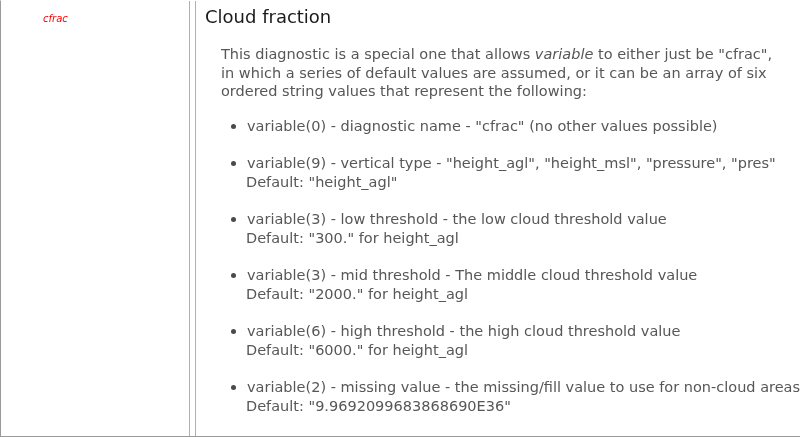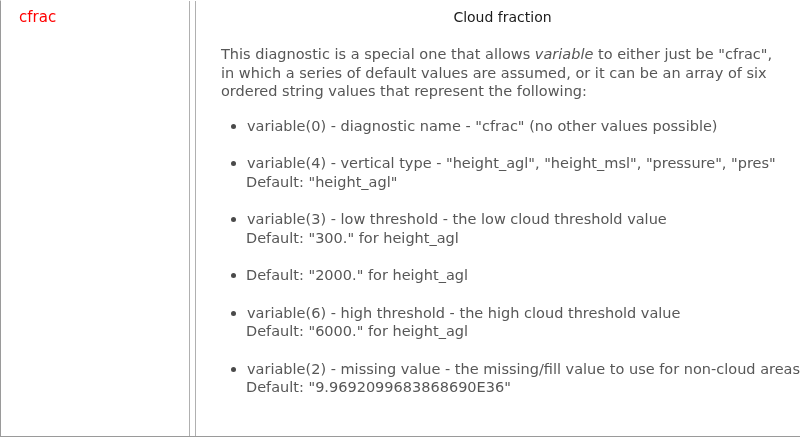--- a/index.html
+++ b/index.html
@@ -31,49 +31,50 @@
   
   .term-cell {
     box-sizing: border-box;
     width: 189px;
     flex: 0 0 189px;
     border-right: 1px solid #b0b0b0;
     padding: 6px 0 0 18px;
   }
   .term-label {
     color: #ff0000;
-    font-size: 15px;
+    font-style: italic;
+    font-size: 10px;
     line-height: 19px;
     white-space: nowrap;
+    margin-left: 24px;
   }
 
   
   .border-gap {
     flex: 0 0 5px;
     width: 5px;
     background: #ffffff;
     border-right: 1px solid #b0b0b0;
   }
 
   
   .desc-cell {
     box-sizing: border-box;
     flex: 1 1 auto;
     padding: 4px 0 0 9px;
     min-width: 0;
   }
 
   .desc-heading {
     color: #1a1a1a;
-    font-size: 14px;
+    font-size: 18px;
     font-weight: normal;
     line-height: 24px;
     margin: 0 0 4px 0;
     white-space: nowrap;
-    text-align: center;
   }
 
   .desc-intro {
     color: #575757;
     font-size: 14.5px;
     line-height: 18.5px;
     margin: 16px;
     max-width: 600px;
   }
   .desc-intro em {
@@ -133,32 +134,33 @@
 
     <ul class="var-list">
 
       <li class="var-item">
         <span class="var-bullet"></span>
         <span>variable(0) - diagnostic name - "cfrac" (no other values possible)</span>
       </li>
 
       <li class="var-item">
         <span class="var-bullet"></span>
-        <span>variable(4) - vertical type - "height_agl", "height_msl", "pressure", "pres"</span>
+        <span>variable(9) - vertical type - "height_agl", "height_msl", "pressure", "pres"</span>
         <span class="var-default">Default: "height_agl"</span>
       </li>
 
       <li class="var-item">
         <span class="var-bullet"></span>
         <span>variable(3) - low threshold - the low cloud threshold value</span>
         <span class="var-default">Default: "300." for height_agl</span>
       </li>
 
       <li class="var-item">
         <span class="var-bullet"></span>
+        <span>variable(3) - mid threshold - The middle cloud threshold value</span>
         <span class="var-default">Default: "2000." for height_agl</span>
       </li>
 
       <li class="var-item">
         <span class="var-bullet"></span>
         <span>variable(6) - high threshold - the high cloud threshold value</span>
         <span class="var-default">Default: "6000." for height_agl</span>
       </li>
 
       <li class="var-item">

